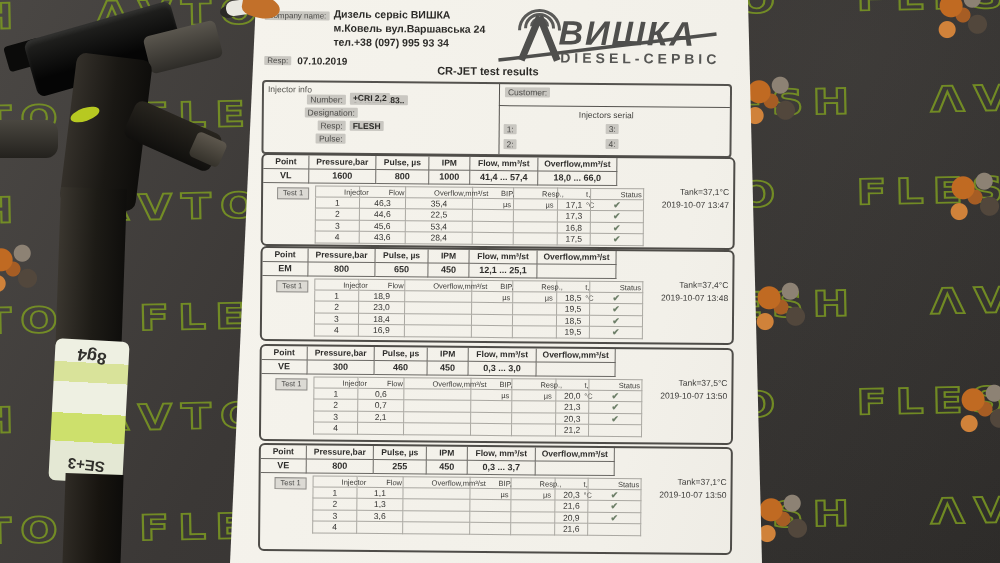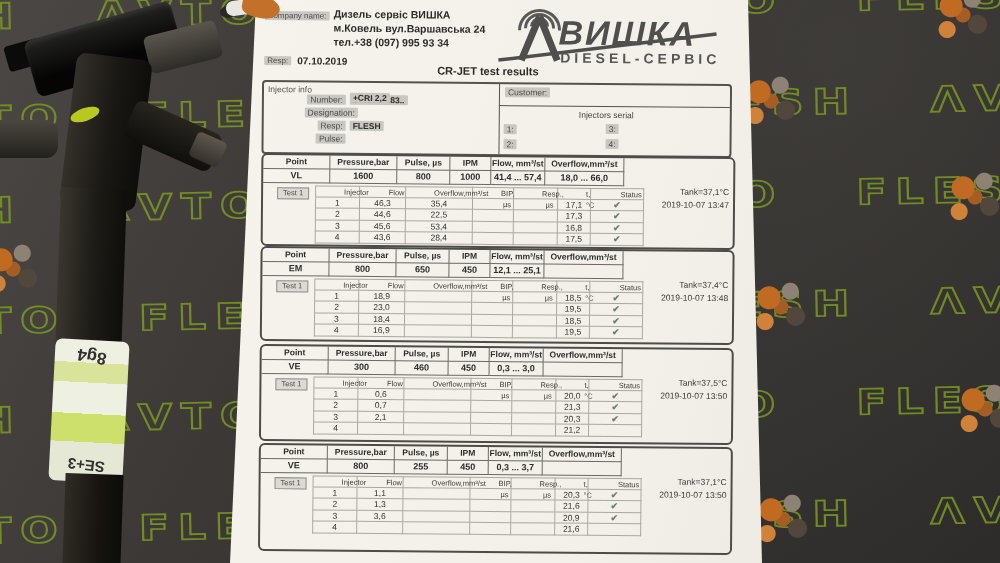--- a/index.html
+++ b/index.html
@@ -70,21 +70,21 @@
   .ii-div{left:235px;top:0;bottom:0;border-left:1.5px solid #54524e;}
   .ii-hline{left:235px;right:0;top:21px;border-top:1.5px solid #54524e;}
   .cust{left:241px;top:3px;}
   .serial-t{left:250px;top:25px;width:185px;text-align:center;font-size:8.5px;color:#454440;}
   
   .tbl{position:absolute;left:262px;width:470px;border:2px solid #4e4c48;border-radius:6px;}
   .hrow{position:absolute;left:0;display:flex;height:14px;}
   .hc{box-sizing:border-box;height:14px;border-right:1px solid #6b6965;border-bottom:1px solid #6b6965;
     font-size:8.5px;font-weight:bold;text-align:center;line-height:13px;color:#2f2e2c;}
   .vrow .hc{font-size:9px;}
-  .w0{width:67px}.w1{width:67px}.w2{width:53px}.w3{width:41px}.w4{width:54px}.w5{width:79px}
+  .w0{width:46px}.w1{width:67px}.w2{width:53px}.w3{width:41px}.w4{width:68px}.w5{width:79px}
   .testlbl{position:absolute;left:14px;top:32px;border:1px solid #908e8a;background:#dcdad4;
     font-size:7.5px;color:#4a4a48;padding:1px 5px;line-height:8px;}
   .inner{position:absolute;left:52px;top:30px;}
   .irow{display:flex;height:11.5px;}
   .ic{box-sizing:border-box;border-right:1px solid #aaa8a2;border-bottom:1px solid #aaa8a2;
     font-size:8.5px;text-align:center;line-height:11px;color:#333230;}
   .irow .ic:first-child{border-left:1px solid #aaa8a2;}
   .ihead .ic{border-top:1px solid #aaa8a2;font-size:7.5px;color:#3e3d3a;padding-left:28px;}
   .c0{width:45px}.c1{width:46px}.c2{width:67px}.c3{width:41px}.c4{width:44px}.c5{width:33px}.c6{width:53px}
   .chk{color:#6d7f68;font-weight:bold;font-size:9px;}

